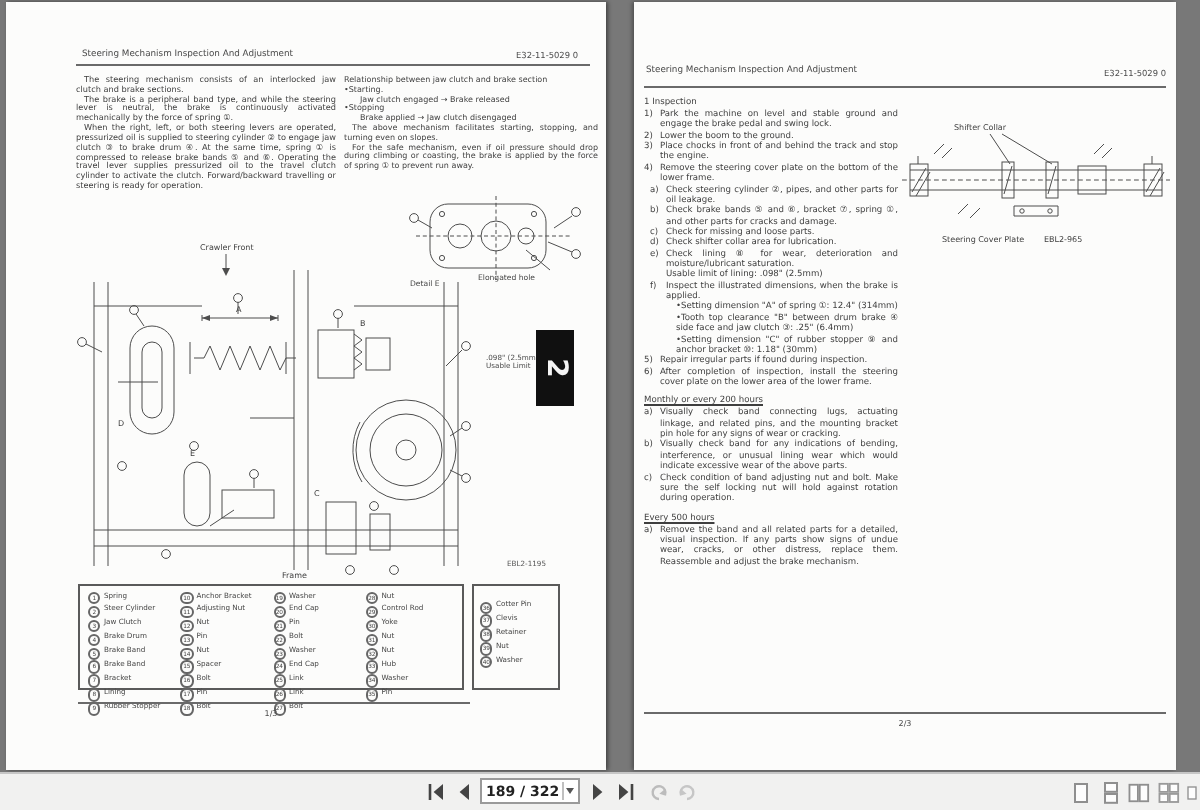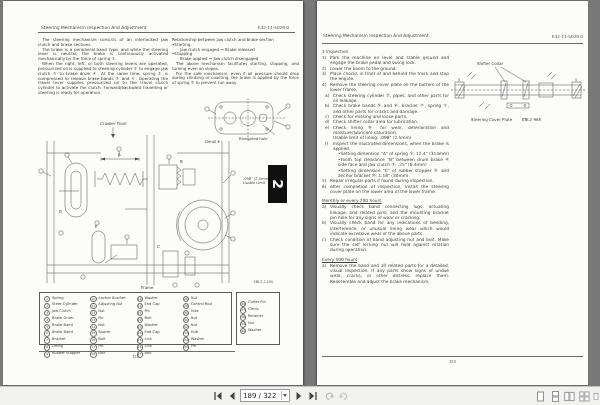--- a/index.html
+++ b/index.html
@@ -56,21 +56,21 @@
   .foot{position:absolute;font-size:4px;color:#4a4a4a;text-align:center;}
 
   
   .toolbar{position:absolute;left:0;bottom:0;width:600px;height:19px;background:#f1f1f0;
            border-top:1px solid #c6c6c6;box-sizing:border-box;}
   .nav{position:absolute;left:212px;top:2px;display:flex;align-items:center;gap:3px;}
   .tbtn{width:11px;height:13px;display:flex;align-items:center;justify-content:center;cursor:pointer;}
   .tbtn svg{position:static;display:block;}
   .pagebox{width:50px;height:13px;background:#fff;border:1px solid #9a9a9a;display:flex;
            align-items:center;box-sizing:border-box;padding:0 2px;}
-  .pagebox .val{flex:1;font-size:7px;color:#222;white-space:nowrap;overflow:hidden;}
+  .pagebox .val{flex:1;font-size:7px;color:#222;white-space:nowrap;overflow:hidden;font-weight:bold;}
   .pagebox .sep{width:1px;height:9px;background:#c0c0c0;margin:0 1px 0 1px;}
   .caret{width:0;height:0;border-left:2.5px solid transparent;border-right:2.5px solid transparent;
          border-top:3px solid #555;}
   .views{position:absolute;right:1px;top:3px;display:flex;gap:3.5px;align-items:center;}
 </style>
 </head>
 <body>
 
 <div class="screen">
   <div class="doc">

